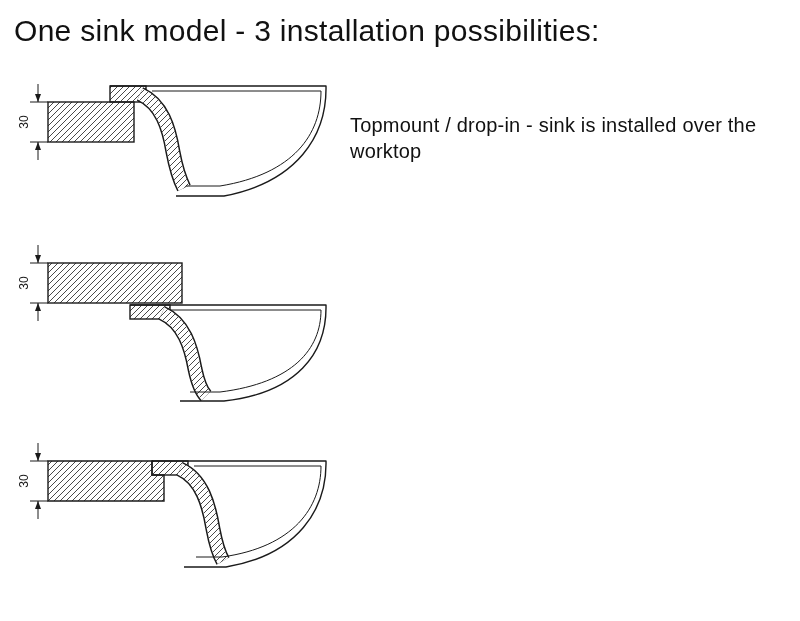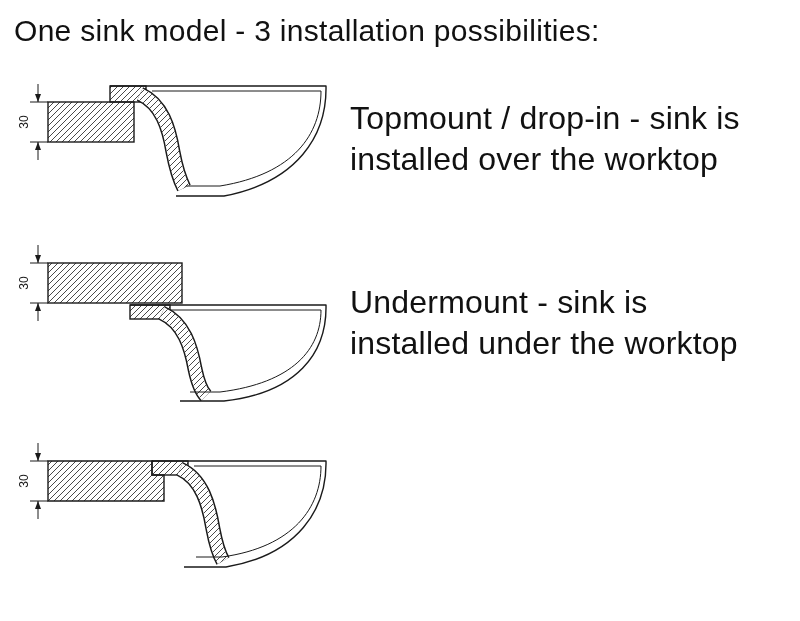--- a/index.html
+++ b/index.html
@@ -19,21 +19,21 @@
     color: #111111;
   }
   .row {
     display: flex;
     align-items: center;
     margin-bottom: 26px;
   }
   .row svg { flex: 0 0 auto; display: block; }
   .caption {
     width: 420px;
-    font-size: 32px;
+    font-size: 20px;
     line-height: 1.28;
     letter-spacing: 0.2px;
     margin-left: 8px;
     color: #111111;
   }
   
   .ln   { fill: none; stroke: #1a1a1a; stroke-width: 1.4; stroke-linejoin: round; }
   .thin { fill: none; stroke: #1a1a1a; stroke-width: 1; }
   .dimtxt { font-size: 12px; fill: #1a1a1a; }
   .arrow { fill: #1a1a1a; stroke: none; }
@@ -101,21 +101,20 @@
 
       <g>
         <rect x="118" y="68" width="40" height="14" fill="url(#h2)" stroke="#1a1a1a" stroke-width="1.4"></rect>
         <path class="wall-outline" d="M150,76 C172,86 179,110 183,132 C186,146 189,154 194,159"></path>
         <path class="wall-mask" d="M150,76 C172,86 179,110 183,132 C186,146 189,154 194,159"></path>
         <path d="M150,76 C172,86 179,110 183,132 C186,146 189,154 194,159" fill="none" stroke="url(#h2)" stroke-width="12" stroke-linejoin="round"></path>
         <path class="ln" d="M118,68 H314 C315,116 285,156 212,164 L168,164"></path>
         <path class="thin" d="M158,73 H309 C309,112 281,146 208,155 L178,155"></path>
       </g>
     </svg>
-    <div class="caption">Undermount - sink is installed under the worktop</div>
   </div>
 
   <div class="row">
     <svg width="330" height="160" viewBox="0 0 330 160">
       <defs>
         <pattern id="h3" width="6" height="6" patternUnits="userSpaceOnUse">
           <path d="M-1,1 l2,-2 M0,6 l6,-6 M5,7 l2,-2" stroke="#4a4a4a" stroke-width="1" fill="none"></path>
         </pattern>
       </defs>
 

